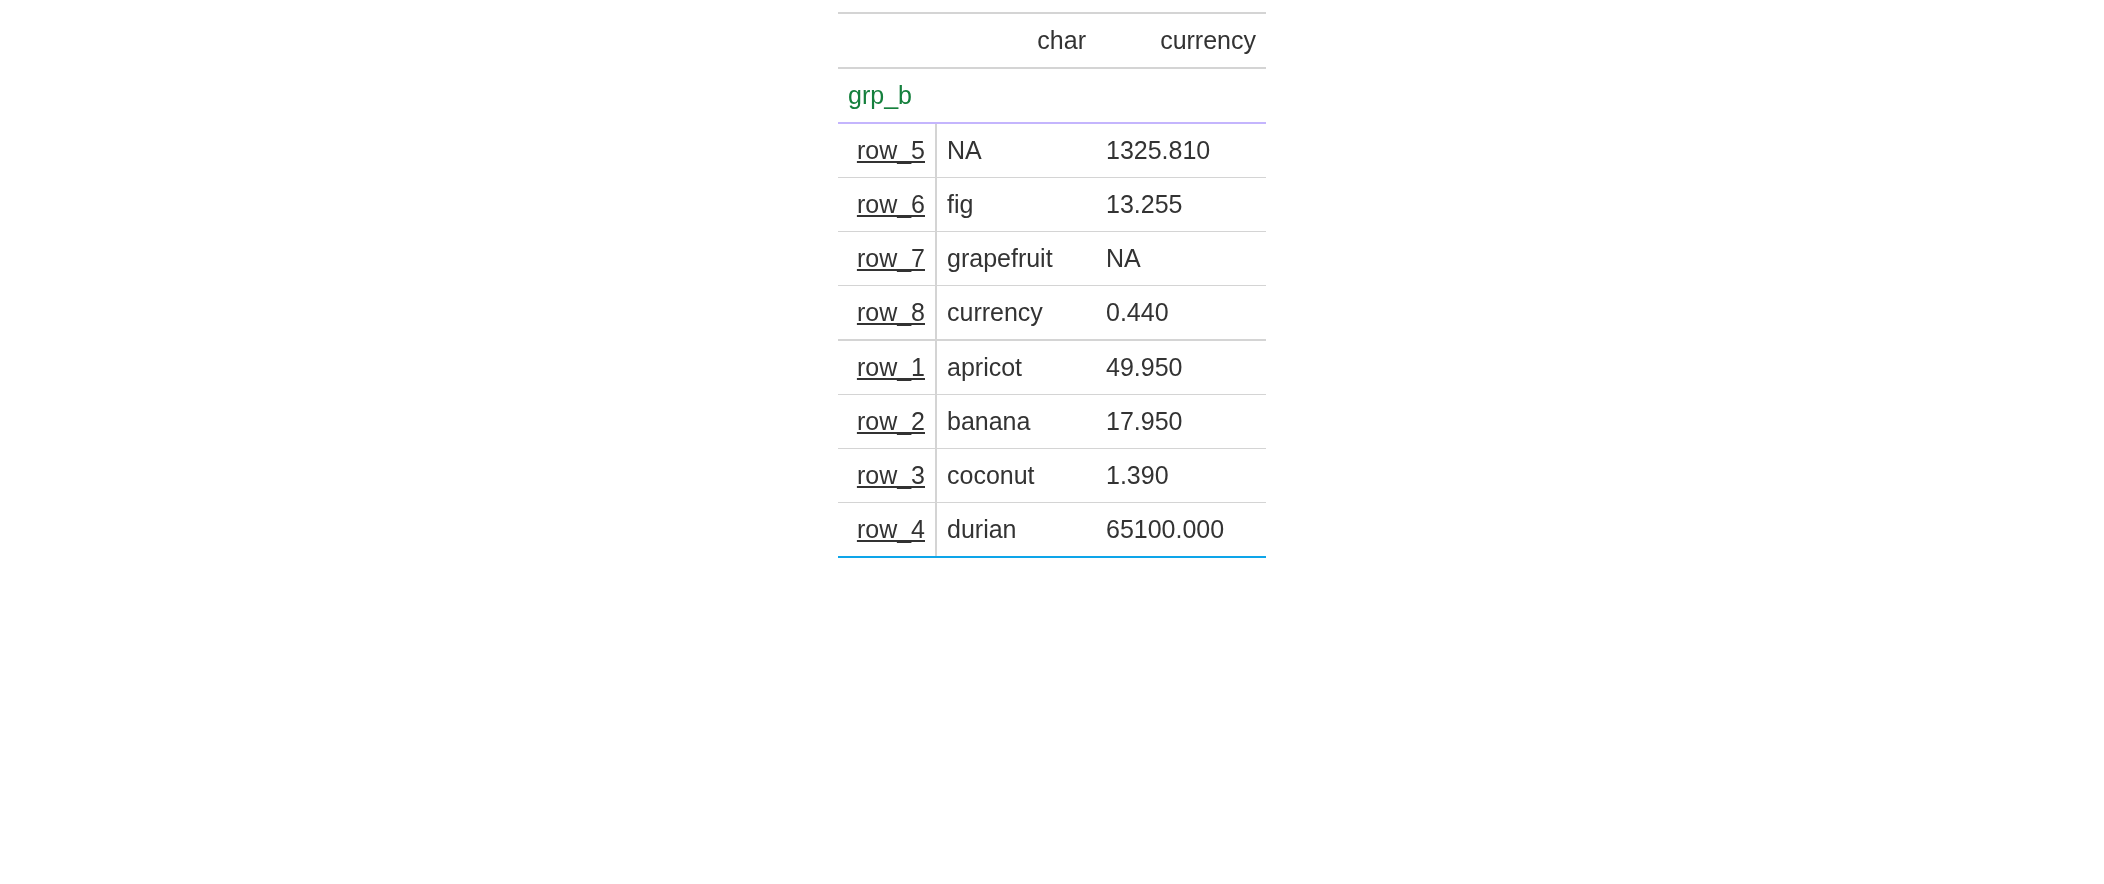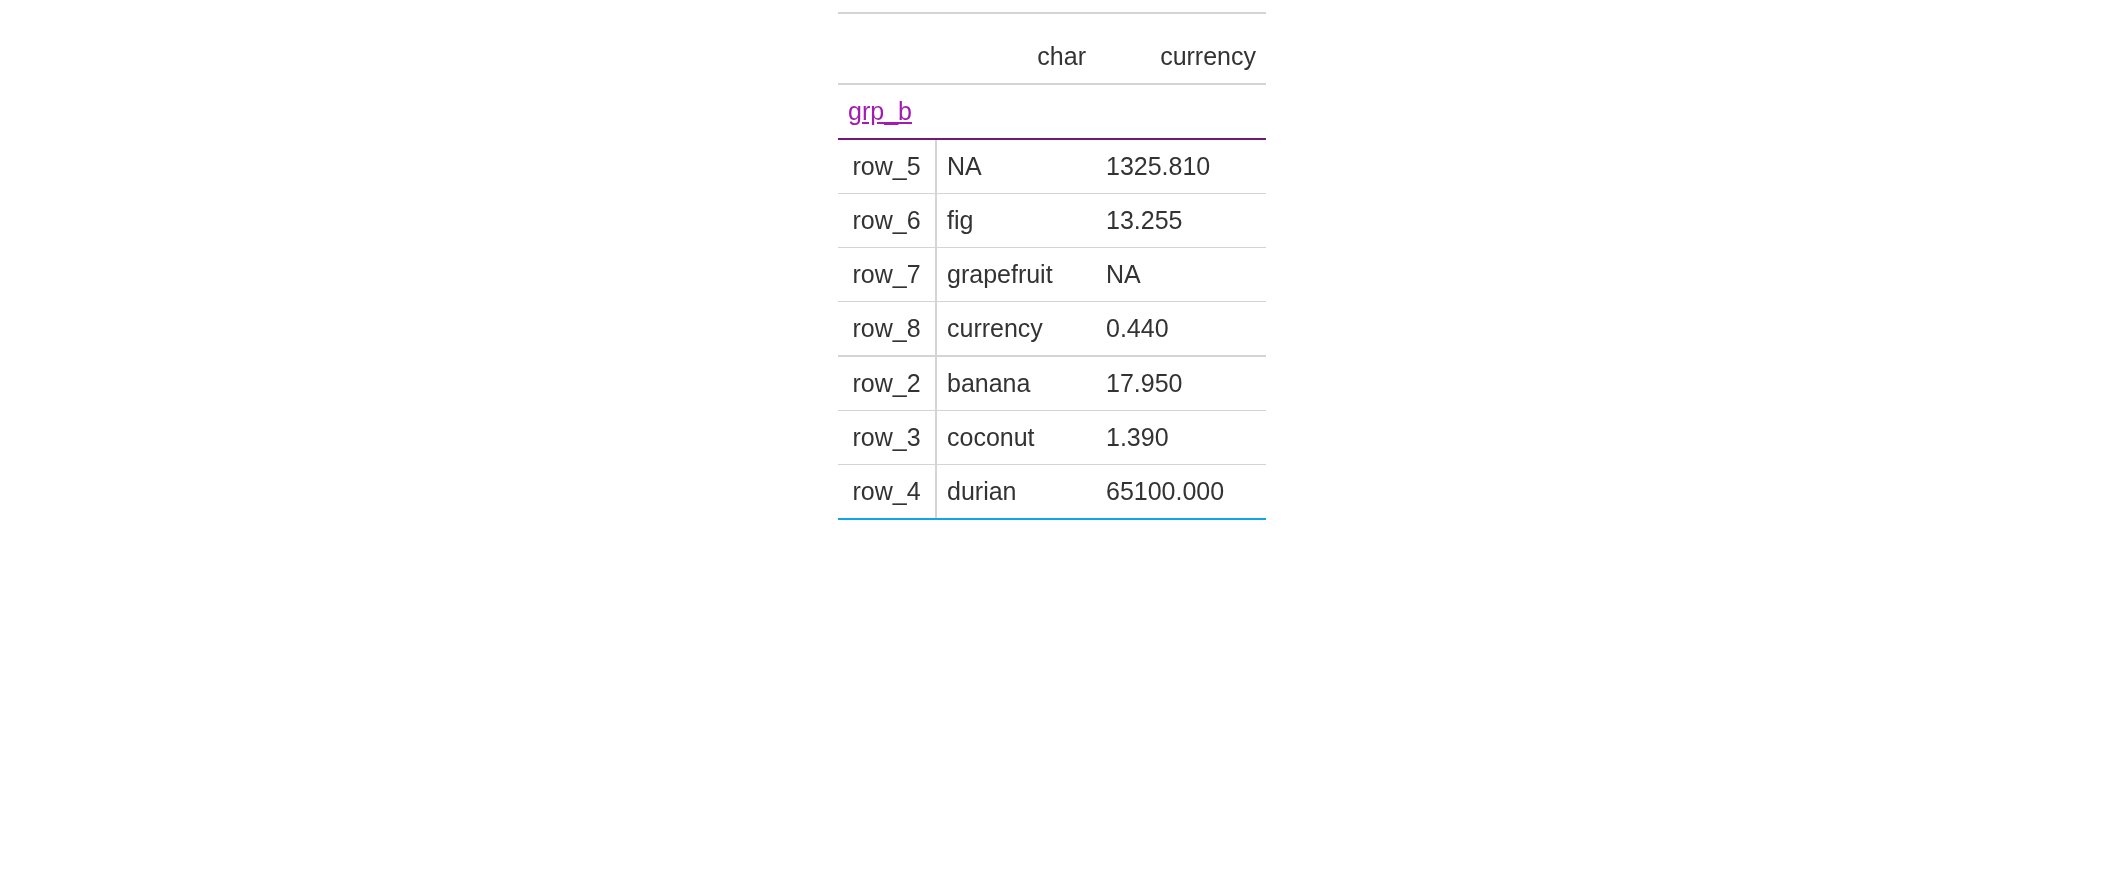--- a/index.html
+++ b/index.html
@@ -21,55 +21,55 @@
     }
     table {
       border-collapse: collapse;
       width: 100%;
       font-size: 25px;
       font-variant-numeric: tabular-nums;
     }
     thead tr th {
       font-weight: 400;
       text-align: right;
-      padding: 28px 10px 12px 10px;
+      padding: 12px 10px 12px 10px;
       border-top: 2px solid #d4d4d4;
       border-bottom: 2px solid #d4d4d4;
       color: #333;
     }
     thead tr th.stub-head {
       text-align: left;
     }
     tr.group-row td {
       font-weight: 400;
       text-align: left;
       padding: 12px 10px;
-      border-bottom: 2px solid #701a75;
-      color: #a21caf;
-      text-decoration: underline;
+      border-bottom: 2px solid #c4b5fd;
+      color: #15803d;
     }
     tr.group-row.second td {
       border-top: 2px solid #d4d4d4;
     }
     tr.data-row td {
       padding: 12px 10px;
       border-bottom: 1px solid #d4d4d4;
       vertical-align: middle;
     }
     tr.data-row.last-in-group td {
       border-bottom: 2px solid #d4d4d4;
     }
     tr.data-row.last-overall td {
       border-bottom: 2px solid #0ea5e9;
     }
     td.stub {
-      text-align: center;
+      text-align: right;
       border-right: 2px solid #d4d4d4;
       width: 98px;
       white-space: nowrap;
+      text-decoration: underline;
     }
     td.char {
       text-align: left;
       width: 160px;
     }
     td.currency {
       width: 170px;
       white-space: nowrap;
     }
   </style>
@@ -105,20 +105,25 @@
         <td class="char">grapefruit</td>
         <td class="currency">NA</td>
       </tr>
       <tr class="data-row last-in-group">
         <td class="stub">row_8</td>
         <td class="char">currency</td>
         <td class="currency">0.440</td>
       </tr>
 
       <tr class="data-row">
+        <td class="stub">row_1</td>
+        <td class="char">apricot</td>
+        <td class="currency">49.950</td>
+      </tr>
+      <tr class="data-row">
         <td class="stub">row_2</td>
         <td class="char">banana</td>
         <td class="currency">17.950</td>
       </tr>
       <tr class="data-row">
         <td class="stub">row_3</td>
         <td class="char">coconut</td>
         <td class="currency">1.390</td>
       </tr>
       <tr class="data-row last-overall">

